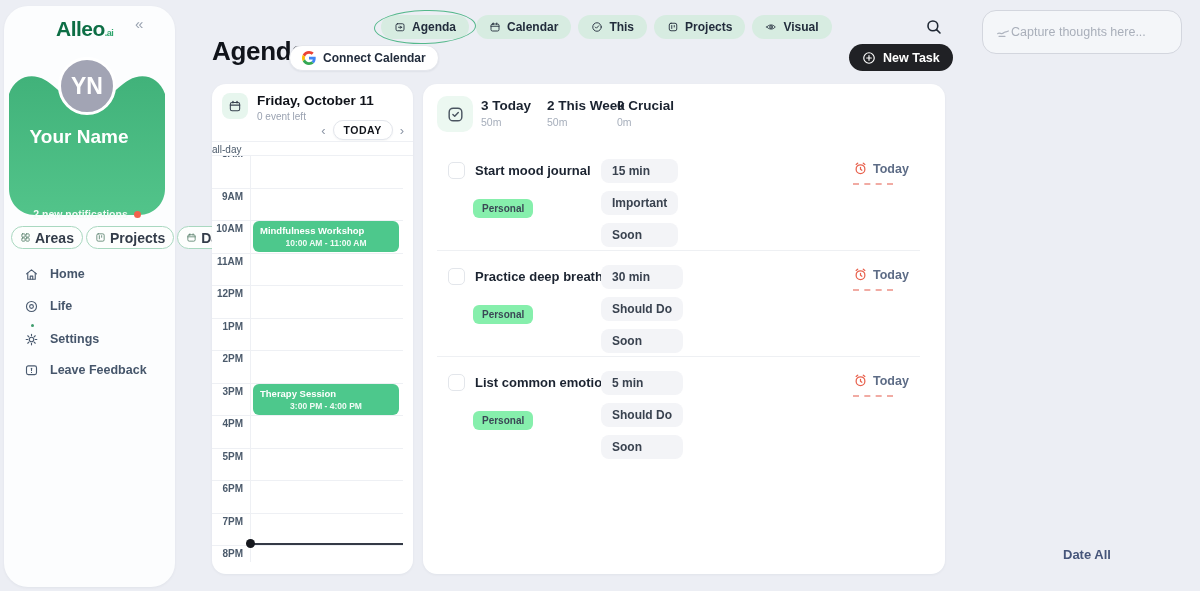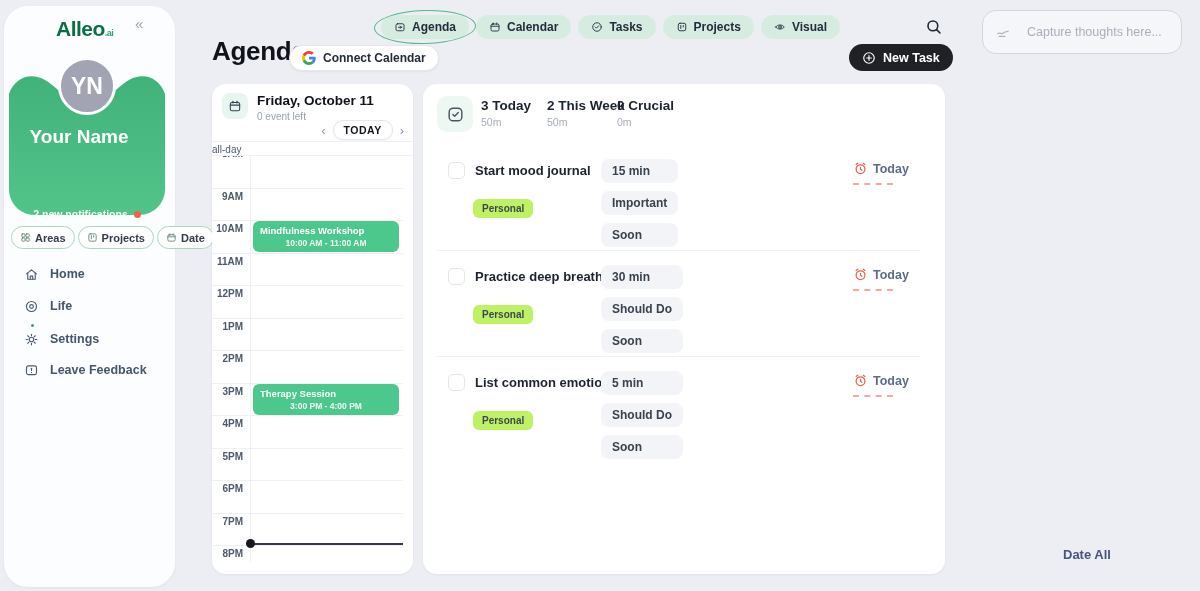--- a/index.html
+++ b/index.html
@@ -20,36 +20,36 @@
   .logo .suffix { font-size:9px; color:#2ea56c; font-weight:700; }
   .collapse-btn { left:131px; top:9px; font-size:15px; color:#99a2b0; cursor:pointer; }
   .profile-wave { left:5px; top:62px; width:156px; height:147px; }
   .avatar { left:54px; top:51px; width:58px; height:58px; border-radius:50%; background:#a2a4b4; border:3px solid #fff;
             display:flex; align-items:center; justify-content:center; color:#fff; font-size:23px; font-weight:700; z-index:3;text-align:center; }
   .profile-name { left:5px; top:120px; width:140px; text-align:center; color:#fff; font-size:19px; font-weight:700; z-index:3; }
   .profile-notif { left:5px; top:177px; width:156px; text-align:center; color:#f2fbf6; font-size:10.5px; font-weight:600; z-index:3;margin-top:25px; }
   .notif-dot { display:inline-block; width:7px; height:7px; border-radius:50%; background:#f2614d; margin-left:6px; }
   .filters { left:7px; top:220px; display:flex; gap:3px; }
   .filter-pill { height:23px; display:flex; align-items:center; gap:4px; padding:0 8px; border:1.2px solid #a9d8c0;
-                 border-radius:12px; background:#fdfefd; font-size:11px; font-weight:600; color:#333c49; cursor:pointer; }
+                 border-radius:12px; background:#fdfefd; font-size:14px; font-weight:600; color:#333c49; cursor:pointer; }
   .filter-pill .ic { width:11px; height:11px; color:#57806b; }
   .nav-item { left:20px; display:flex; align-items:center; gap:11px; font-size:12.5px; font-weight:600; color:#46566b; cursor:pointer; height:22px; }
   .nav-item .ic { width:15px; height:15px; color:#4b5b70; }
   .life-dot { left:27px; top:318px; width:3px; height:3px; border-radius:50%; background:#3f9d6d; }
 
   
   .tabs { left:381px; top:15px; display:flex; gap:7px; }
   .tab { position:relative; height:24px; display:flex; align-items:center; gap:6px; padding:0 13px;
          background:#d7ece1; border-radius:12px; font-size:12px; font-weight:700; color:#222c3c; cursor:pointer; }
   .tab .ic { width:12px; height:12px; }
   .tab-ellipse { position:absolute; left:-7px; right:-7px; top:-5px; bottom:-5px; border:1.6px solid #54b88b;
                  border-radius:50%; transform:rotate(-1.5deg); pointer-events:none; }
   .search-btn { left:925px; top:18px; width:18px; height:18px; color:#1f2733; cursor:pointer; }
   .capture-box { left:982px; top:10px; width:200px; height:44px; border:1.4px solid #d3d6de; border-radius:14px;
-                 background:rgba(255,255,255,.45); display:flex; align-items:center; padding:0 12px; gap:16px; }
+                 background:rgba(255,255,255,.45); display:flex; align-items:center; padding:0 12px; gap:0; }
   .capture-box .ic { width:16px; height:16px; color:#aeb4bf; flex:none; }
   .capture-input { border:none; outline:none; background:transparent; width:100%; font-size:12.5px; color:#4a5464;
                    font-family:"Liberation Sans","DejaVu Sans",sans-serif; }
   .capture-input::placeholder { color:#a9afba; }
 
   
   .page-title { left:212px; top:36px; font-size:26px; font-weight:800; color:#10131a; letter-spacing:-.3px; }
   .connect-btn { left:289px; top:45px; height:26px; display:flex; align-items:center; gap:7px; padding:0 12px;
                  background:#fff; border:1px solid #e5e7ed; border-radius:13px; box-shadow:0 1px 2px rgba(20,30,50,.06);
                  font-size:12px; font-weight:700; color:#222c3c; cursor:pointer; }
@@ -87,21 +87,21 @@
   .stat .stat-sub { font-size:10.5px; color:#a6aebb; margin-top:3px; }
   .task-row { left:0; width:100%; height:96px; }
   .task-checkbox { position:absolute; left:25px; top:8px; width:17px; height:17px; border:1.5px solid #e3e6eb; border-radius:5px; background:#fff; cursor:pointer; }
   .task-title { position:absolute; left:52px; top:9px; font-size:13px; font-weight:700; color:#1b2330; }
   .task-pills { position:absolute; left:178px; top:5px; display:flex; gap:8px;flex-direction:column; }
   .pill { background:#f3f4f7; border-radius:8px; padding:5px 11px; font-size:12px; font-weight:600; color:#39424f; cursor:pointer; }
   .due-chip { position:absolute; left:430px; top:7px; display:flex; align-items:center; gap:5px; cursor:pointer; }
   .due-chip .ic { width:15px; height:15px; color:#e8614d; stroke-width:2; }
   .due-text { font-size:12.5px; font-weight:600; color:#5d6c86; }
   .due-underline { position:absolute; left:430px; top:29px; width:40px; border-top:2px dashed #f1aba3; }
-  .task-tag { position:absolute; left:50px; top:45px; background:#bef264; border-radius:6px; padding:4px 9px; font-size:10px; font-weight:600; color:#3a4855; }
+  .task-tag { position:absolute; left:50px; top:45px; background:#86efac; border-radius:6px; padding:4px 9px; font-size:10px; font-weight:600; color:#3a4855; }
   .row-divider { left:14px; width:483px; height:1px; background:#eef0f3; }
   .view-all { left:1063px; top:547px; font-size:13px; font-weight:700; color:#46557a; cursor:pointer; }
 </style>
 </head>
 <body>
 
 <div class="abs sidebar">
   <div class="abs logo"><span>Alleo</span><span class="suffix">.ai</span></div>
   <div class="abs collapse-btn">«</div>
 
@@ -196,21 +196,21 @@
         <line x1="8.5" y1="4" x2="8.5" y2="7"></line>
         <line x1="15.5" y1="4" x2="15.5" y2="7"></line>
       </svg>
     <span>Calendar</span>
   </div>
   <div class="tab">
     <svg class="ic" viewBox="0 0 24 24">
         <circle cx="12" cy="12" r="8.5"></circle>
         <path d="M8.5,12 l2.4,2.4 4.6,-4.9"></path>
       </svg>
-    <span>Tasks</span>
+    <span>This</span>
   </div>
   <div class="tab">
     <svg class="ic" viewBox="0 0 24 24">
         <rect x="4.5" y="4.5" width="15" height="15" rx="3.5"></rect>
         <line x1="9.5" y1="9" x2="9.5" y2="15"></line>
         <line x1="14.5" y1="9" x2="14.5" y2="12"></line>
       </svg>
     <span>Projects</span>
   </div>
   <div class="tab">

